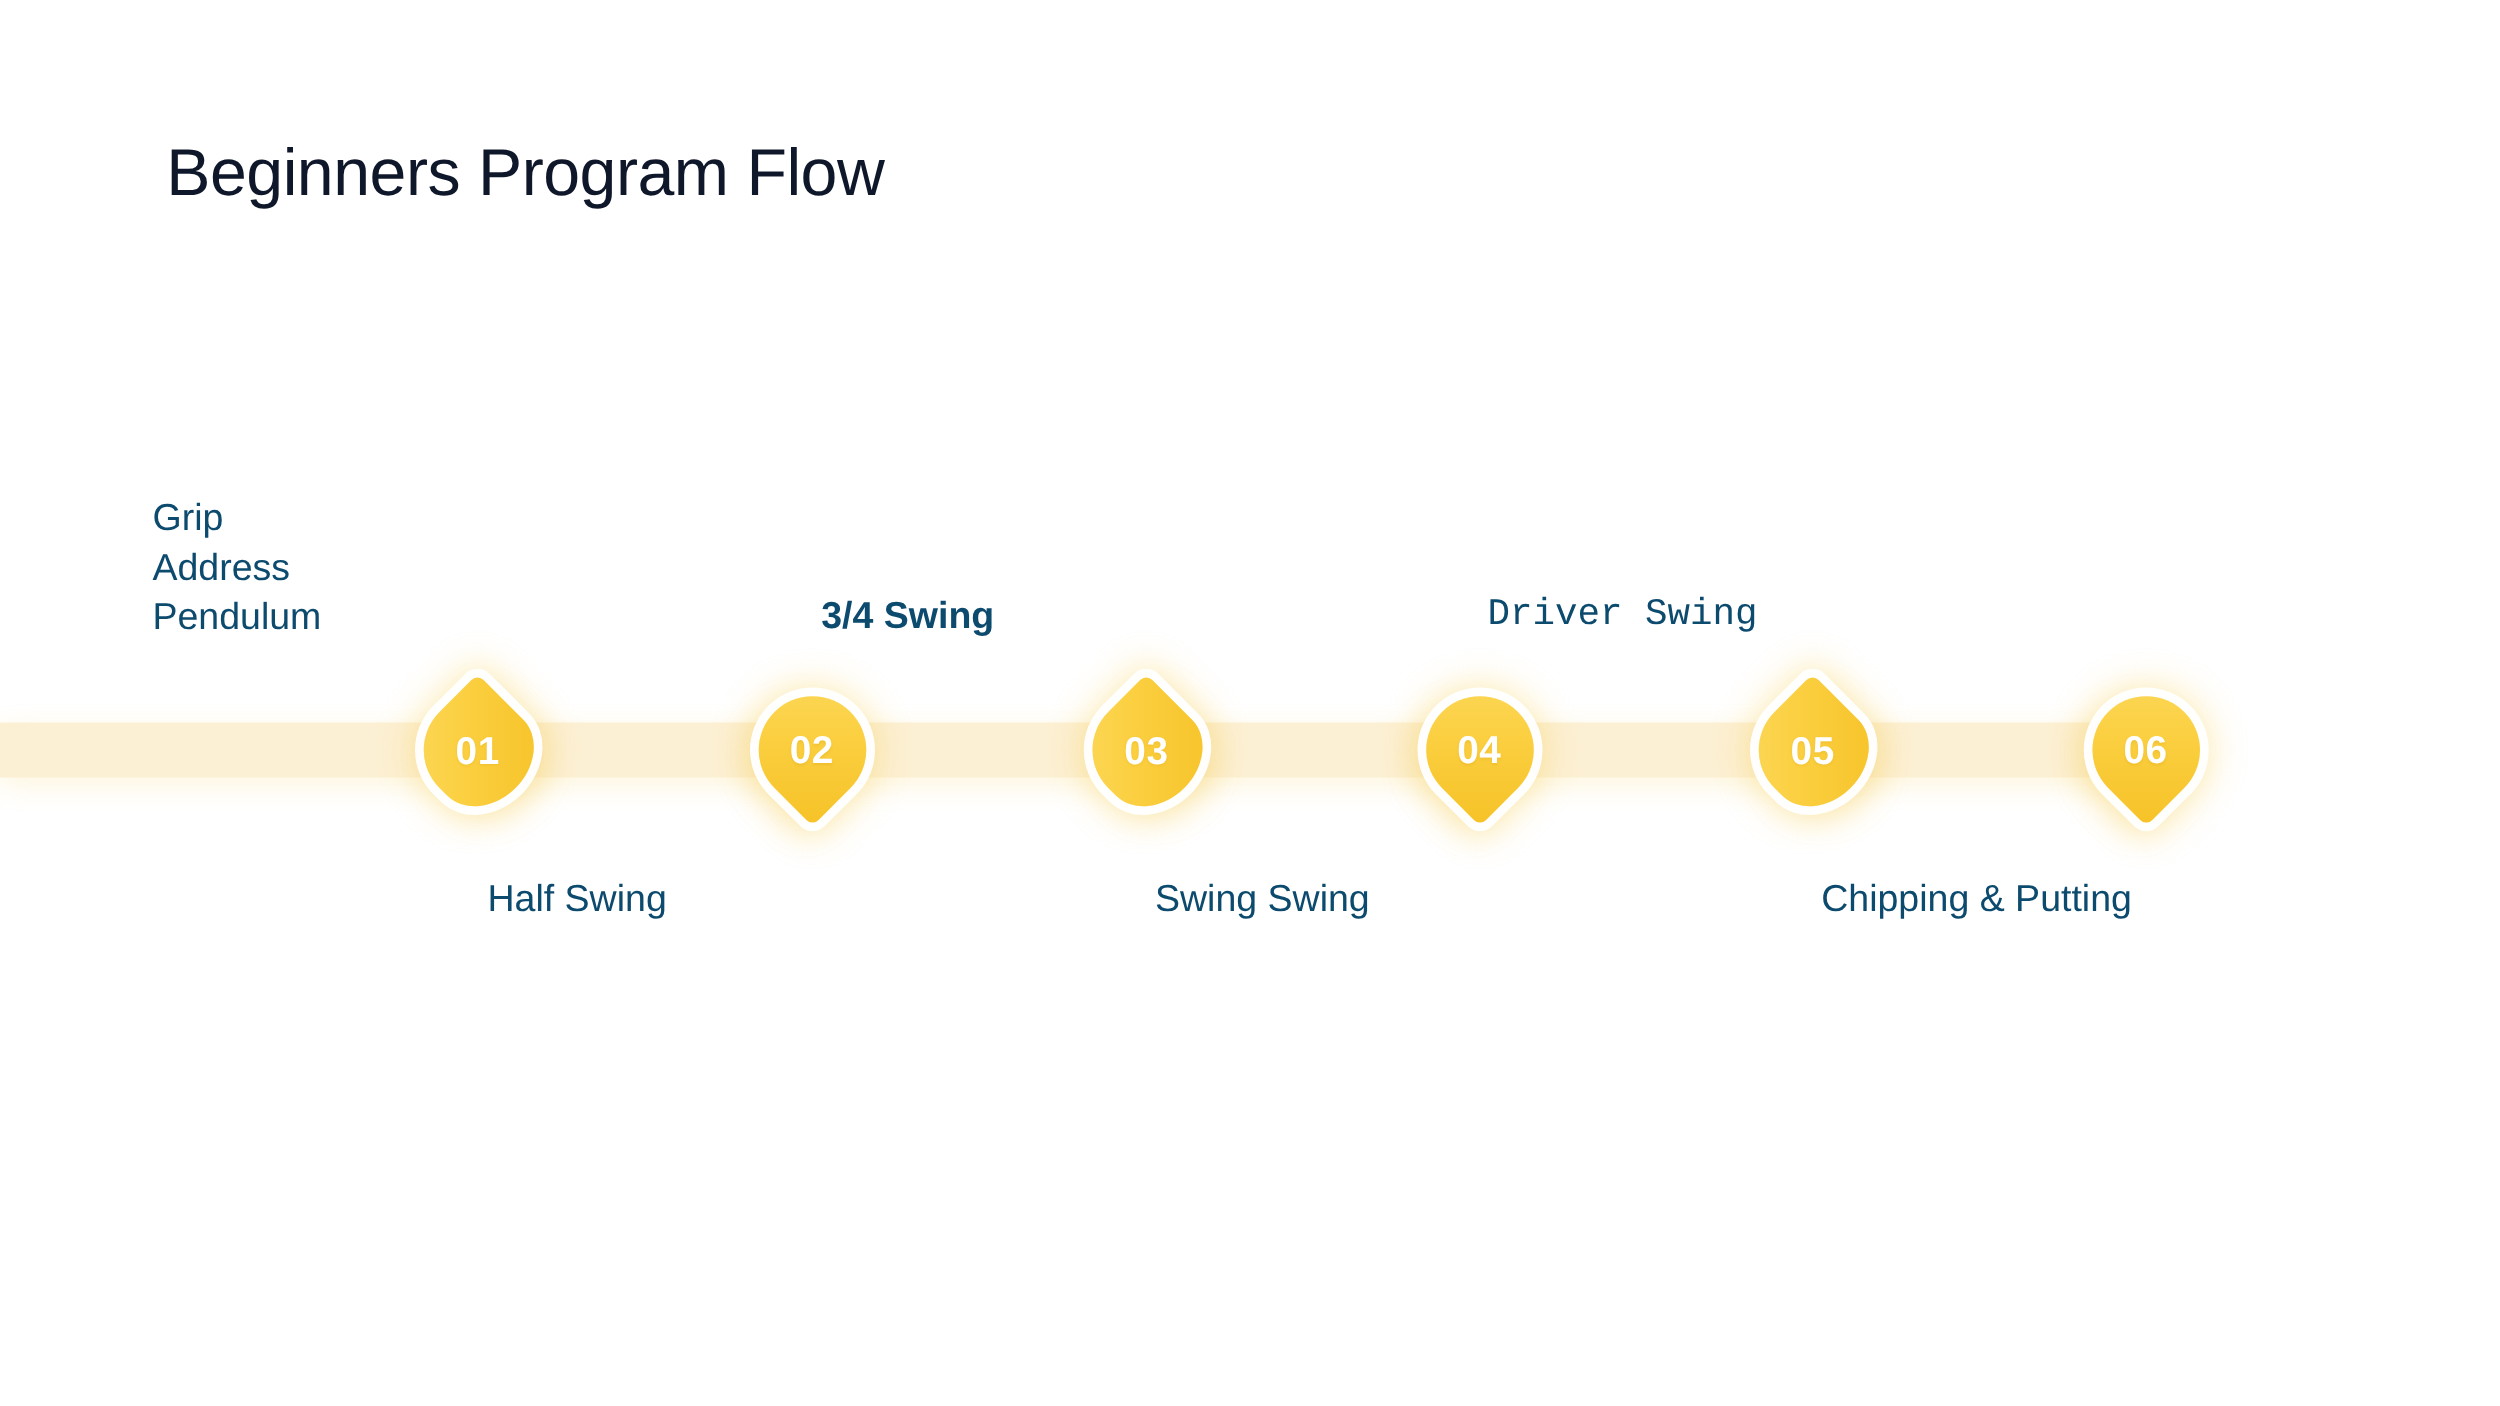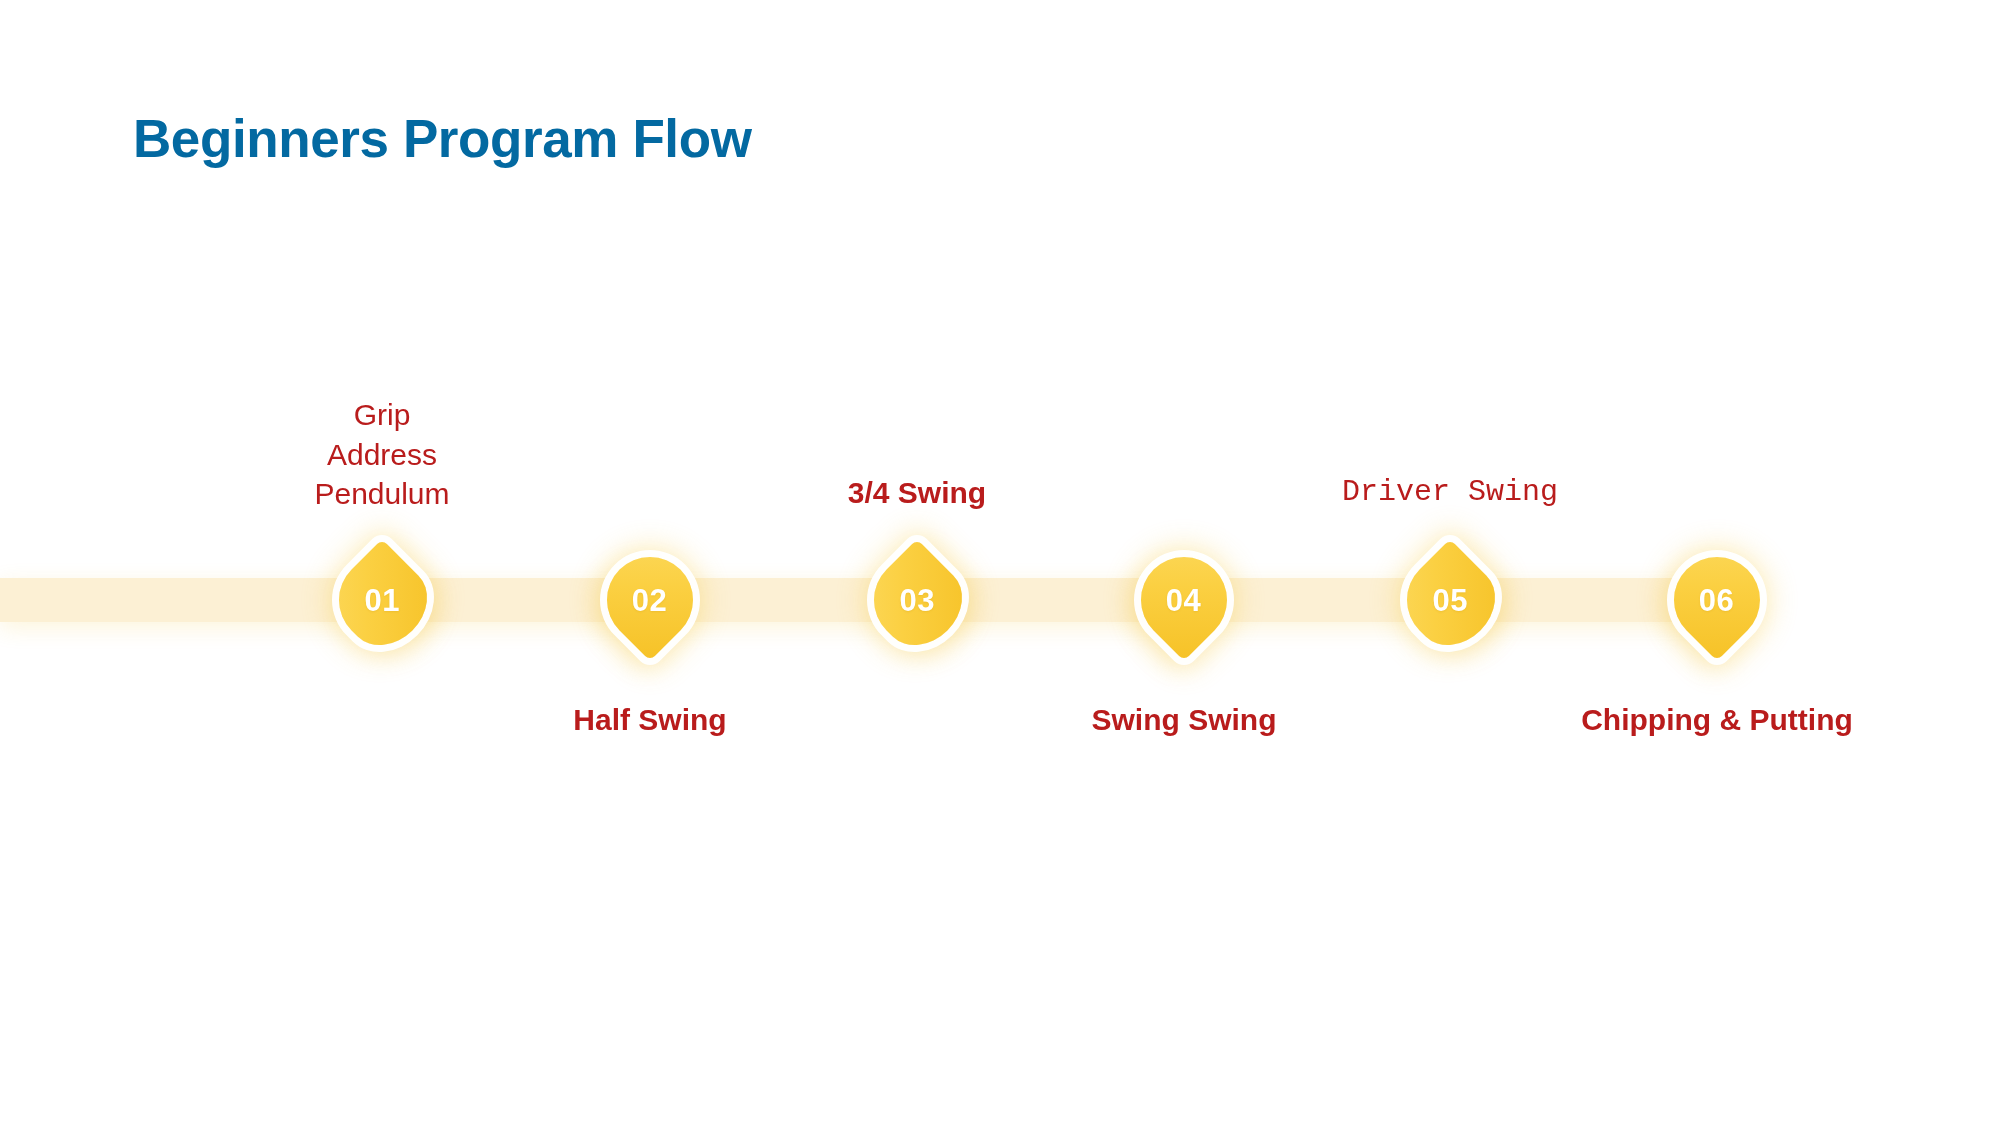--- a/index.html
+++ b/index.html
@@ -15,23 +15,23 @@
     font-family: "Liberation Sans", sans-serif;
     -webkit-font-smoothing: antialiased;
   }
 
   
   .page-title {
     position: absolute;
     left: 133px;
     top: 72px;
     font-size: 53px;
-    font-weight: 700;
+    font-weight: 400;
     letter-spacing: -0.4px;
-    color: #0369a1;
+    color: #0f172a;
     white-space: nowrap;
   }
 
   
   .timeline {
     position: absolute;
     left: 0;
     top: 0;
     width: 2000px;
     height: 1125px;
@@ -96,35 +96,33 @@
     line-height: 1;
     text-shadow: 0 1px 2px rgba(214, 160, 20, 0.28);
     user-select: none;
   }
 
   
   .node-label {
     position: absolute;
     width: 520px;
     left: -260px;
-    text-align: center;
     font-size: 30px;
     line-height: 1.32;
-    color: #b91c1c;
+    color: #0c4a6e;
     font-weight: 400;
     white-space: pre-line;
   }
 
   .node-label.above {
     bottom: auto;
     top: 0;
   }
   .node-label.below {
     top: 0;
-    font-weight: bold;
   }
 </style>
 </head>
 <body>
 
 <h1 class="page-title">Beginners Program Flow</h1>
 
 <div class="timeline">
   <div class="timeline-bar" style="width: 1717px; top: 578px;"></div>
   <div id="nodes-host">

